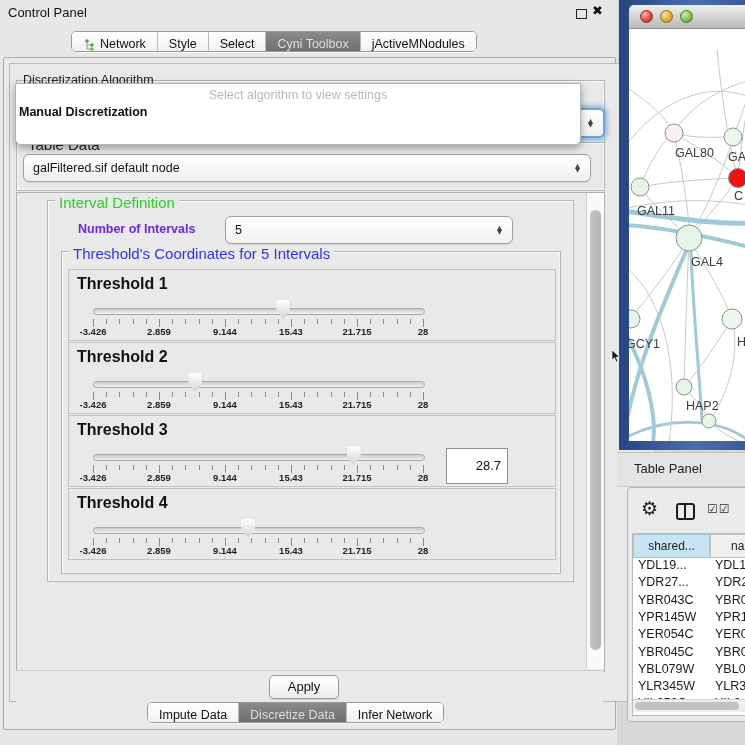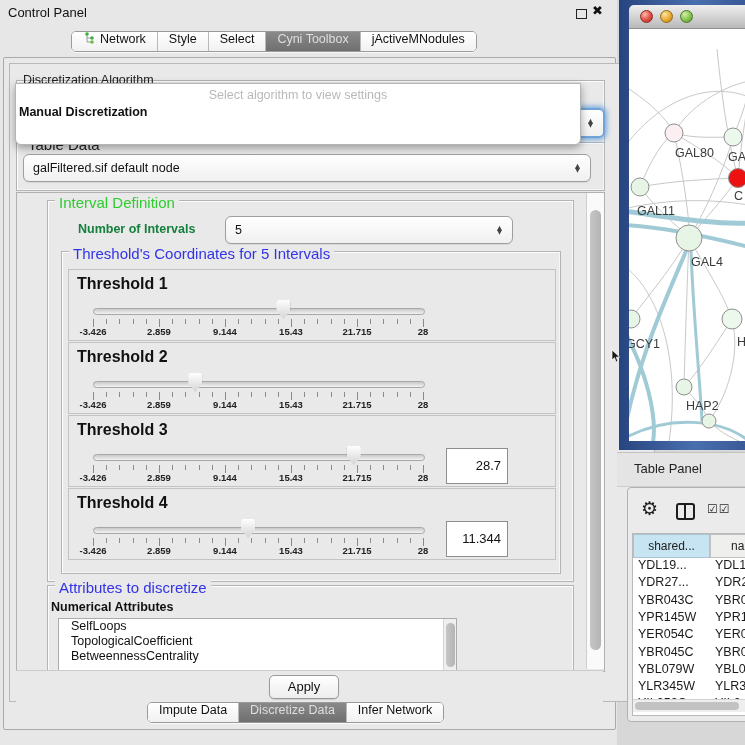--- a/index.html
+++ b/index.html
@@ -11,21 +11,21 @@
   
   #control-panel{left:0;top:0;width:617px;height:745px;background:#e7e7e7;}
   #cp-titlebar{left:0;top:0;width:617px;height:26px;}
   #cp-title{left:8px;top:5px;font-size:13px;color:#111;}
   #cp-float{left:576px;top:9px;width:9px;height:8px;border:1.5px solid #222;background:transparent;}
   #cp-close{left:592px;top:3px;font-size:13px;font-weight:bold;color:#111;font-family:"DejaVu Sans",sans-serif;}
 
   
   .seg-group{display:flex;border:1px solid #9a9a9a;border-radius:5px;overflow:hidden;
              background:#fdfdfd;height:19px;box-shadow:0 1px 0 rgba(255,255,255,.7);}
-  .seg{display:flex;align-items:flex-start;padding:0 11px;font-size:12.5px;color:#111;
+  .seg{display:flex;align-items:flex-end;padding:0 11px;font-size:12.5px;color:#111;
        border-right:1px solid #b9b9b9;background:linear-gradient(#ffffff,#f1f1f1);cursor:default;white-space:nowrap;}
   .seg:last-child{border-right:none;}
   .seg.selected{background:linear-gradient(#8a8a8a,#6f6f6f);color:#dedede;}
   #top-tabs{left:71px;top:31px;}
   #bottom-tabs{left:147px;top:702px;}
   .net-ico{width:12px;height:12px;margin-right:5px;}
 
   
   #outer-pane{left:3px;top:57px;width:611px;height:671px;border:1px solid #a9a9a9;border-radius:2px;background:#e9e9e9;}
   #inner-pane{left:5px;top:5px;width:597px;height:637px;border:1px solid #b8b8b8;background:#e9e9e9;padding-left:47px;}
@@ -58,21 +58,21 @@
   #tabledata-combo{left:13px;top:90px;width:566px;height:26px;}
 
   
   #scrollpane{left:6px;top:128px;width:587px;height:478px;border:1px solid #b0b0b0;background:#e9e9e9;overflow:hidden;}
   .vscroll{position:absolute;background:#fafafa;border-left:1px solid #cfcfcf;}
   .vthumb{position:absolute;background:linear-gradient(90deg,#c6c6c6,#b4b4b4);border-radius:6px;}
   #sp-scroll{right:0;top:0;width:17px;height:476px;}
   #sp-thumb{left:3px;top:17px;width:11px;height:440px;}
 
   #interval-group{left:30px;top:7px;width:525px;height:380px;}
-  #noi-label{left:30px;top:21px;font-size:12.5px;font-weight:bold;color:#15803d;}
+  #noi-label{left:30px;top:21px;font-size:12.5px;font-weight:bold;color:#6d28d9;}
   #noi-combo{left:177px;top:15px;width:286px;height:26px;}
 
   #thr-group{left:13px;top:50px;width:498px;height:321px;}
   .thr-row{position:absolute;left:6px;width:486px;height:70px;border:1px solid #c3c3c3;background:#e9e9e9;}
   .thr-label{position:absolute;left:8px;top:5px;font-size:16px;font-weight:bold;color:#111;}
   .sl-track{position:absolute;left:24px;top:38px;width:330px;height:5px;border:1px solid #a8a8a8;border-radius:4px;
             background:linear-gradient(#c9c9c9,#f2f2f2);}
   .sl-thumb{position:absolute;top:30px;width:14px;height:19px;
             background:linear-gradient(#fefefe,#d4d4d4);
             clip-path:polygon(10% 0,90% 0,100% 12%,100% 55%,50% 100%,0 55%,0 12%);
@@ -347,40 +347,25 @@
                   <div class="sl-tick" style="left: 314.4px; height: 5px;"></div>
                   <div class="sl-tick" style="left: 327.6px; height: 5px;"></div>
                   <div class="sl-tick" style="left: 340.8px; height: 5px;"></div>
                   <div class="sl-tick" style="left: 354px; height: 8px;"></div>
                   <div class="sl-ticklabel" style="left: -3px;">-3.426</div>
                   <div class="sl-ticklabel" style="left: 63px;">2.859</div>
                   <div class="sl-ticklabel" style="left: 129px;">9.144</div>
                   <div class="sl-ticklabel" style="left: 195px;">15.43</div>
                   <div class="sl-ticklabel" style="left: 261px;">21.715</div>
                   <div class="sl-ticklabel" style="left: 327px;">28</div>
-                  <div class="thr-value">11.344</div>
                 </div>
               </div>
           </div>
         </div>
 
-        <div class="abs group-box" id="attrs-group">
-          <div class="group-title gt-blue">Attributes to discretize</div>
-          <div class="abs" id="attrs-label">Numerical Attributes</div>
-          <div class="abs" id="attr-list">
-            <div id="attr-items">
-                <div class="attr-item">SelfLoops</div>
-                <div class="attr-item">TopologicalCoefficient</div>
-                <div class="attr-item">BetweennessCentrality</div>
-              </div>
-            <div class="abs vscroll" id="attr-scroll">
-              <div class="abs vthumb" id="attr-thumb"></div>
-            </div>
-          </div>
-        </div>
 
         <div class="abs vscroll" id="sp-scroll">
           <div class="abs vthumb" id="sp-thumb"></div>
         </div>
       </div>
 
       <div class="abs" id="apply-row">
         <div class="abs" id="apply-btn">Apply</div>
       </div>
     </div>

